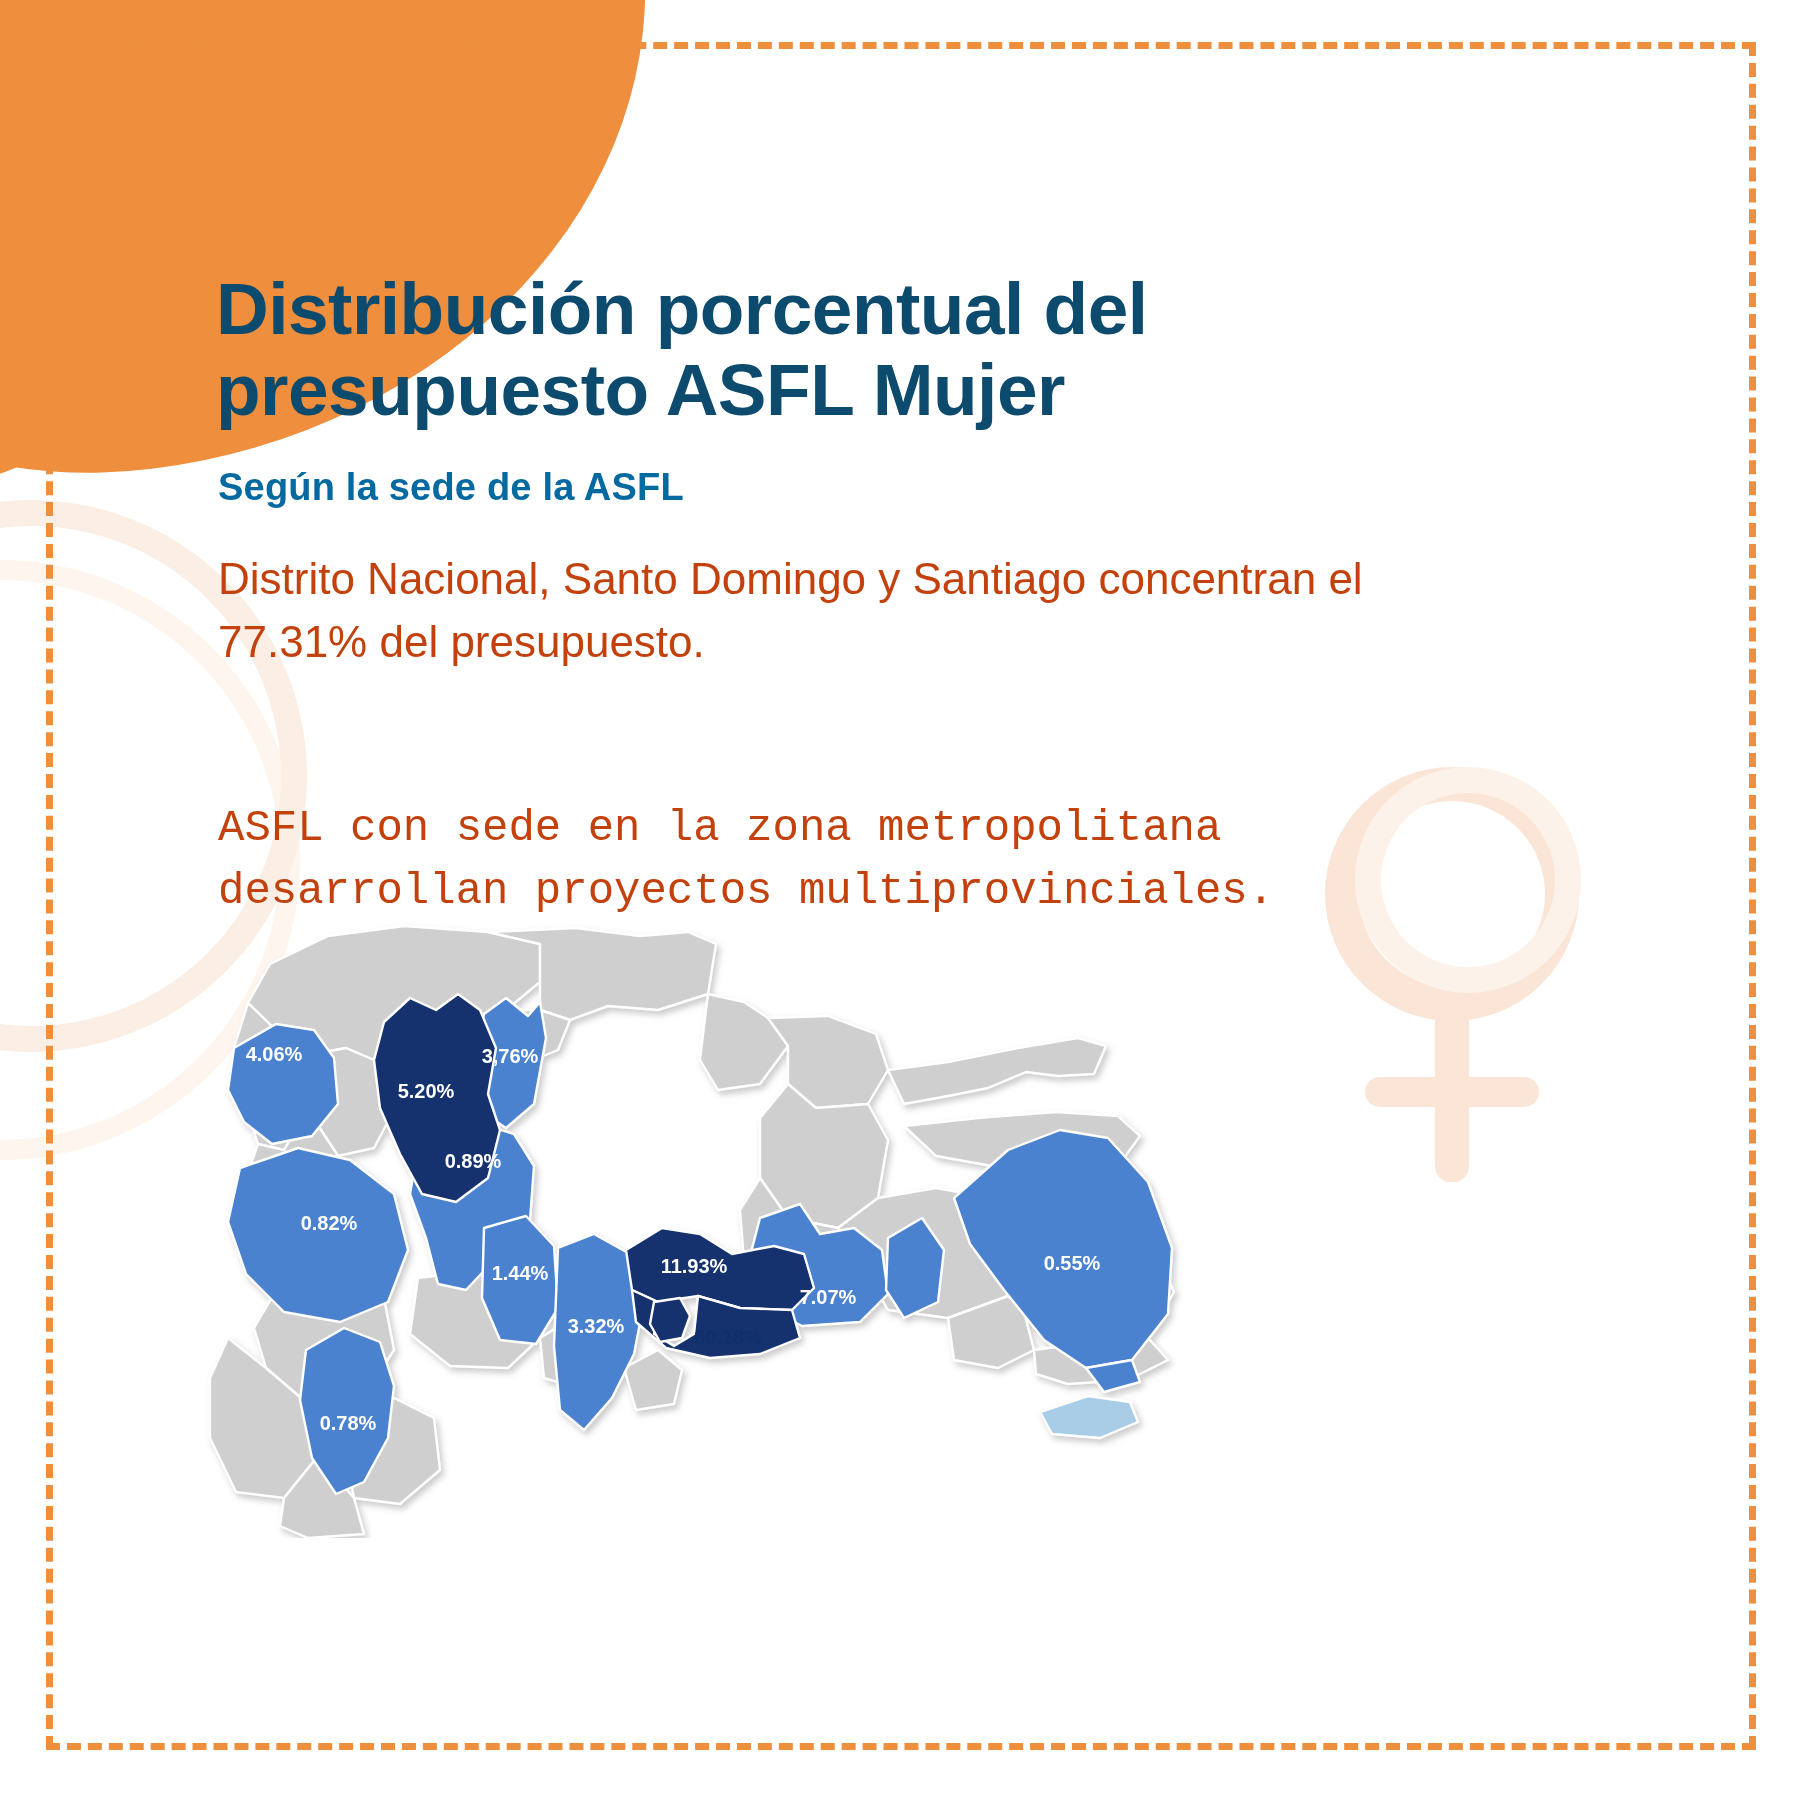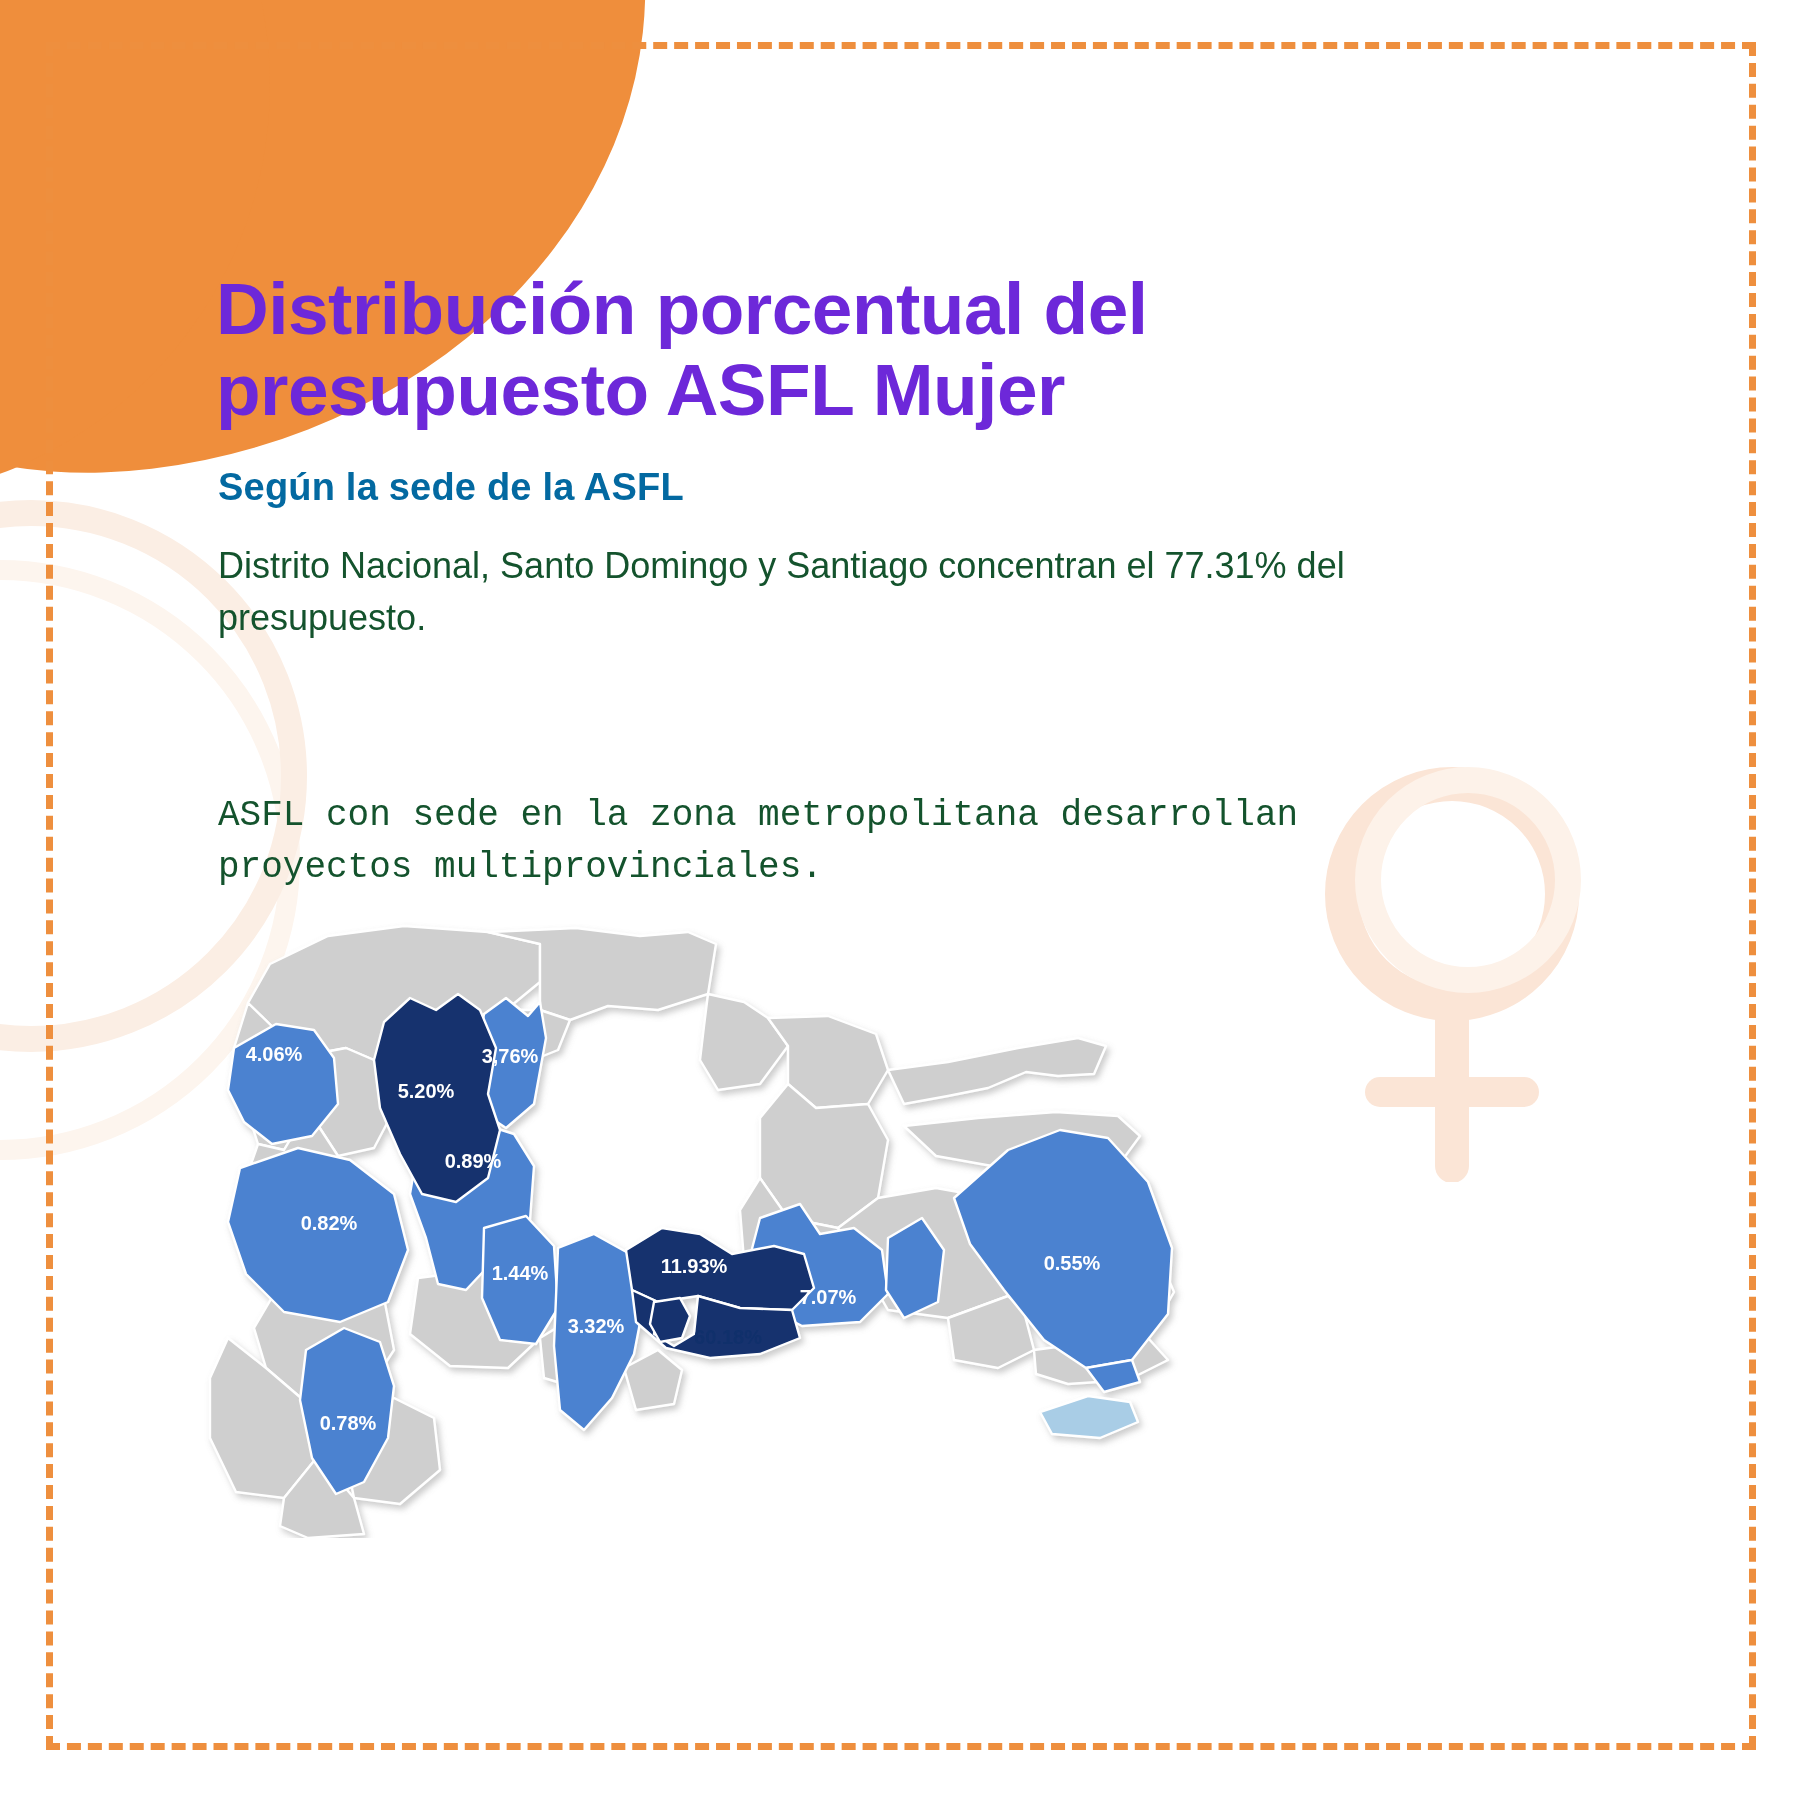--- a/index.html
+++ b/index.html
@@ -56,32 +56,32 @@
   
   .venus{
     position:absolute;left:1318px;top:762px;width:268px;height:420px;
     z-index:2;opacity:1;
   }
 
   
   .title{
     position:absolute;left:216px;top:268px;width:1300px;
     font-size:73px;font-weight:700;line-height:1.11;
-    color:#6d28d9;letter-spacing:-0.5px;
+    color:#0c4a6e;letter-spacing:-0.5px;
     z-index:5;
   }
   .subtitle{
     position:absolute;left:218px;top:466px;
     font-size:38px;font-weight:700;color:#0369a1;
     letter-spacing:.2px;z-index:5;
   }
   .para{
     position:absolute;left:218px;width:1260px;
-    font-size:36px;line-height:1.44;color:#14532d;
-    font-weight:400;z-index:5;
+    font-size:44px;line-height:1.44;color:#c2410c;
+    font-weight:400;z-index:5;margin-top:7px;
   }
   .para-1{top:540px;}
   .para-2{top:790px;font-family:Liberation Mono, monospace;}
 
   
   .map-wrap{
     position:absolute;left:188px;top:898px;
     width:1030px;height:640px;
     z-index:4;
   }

